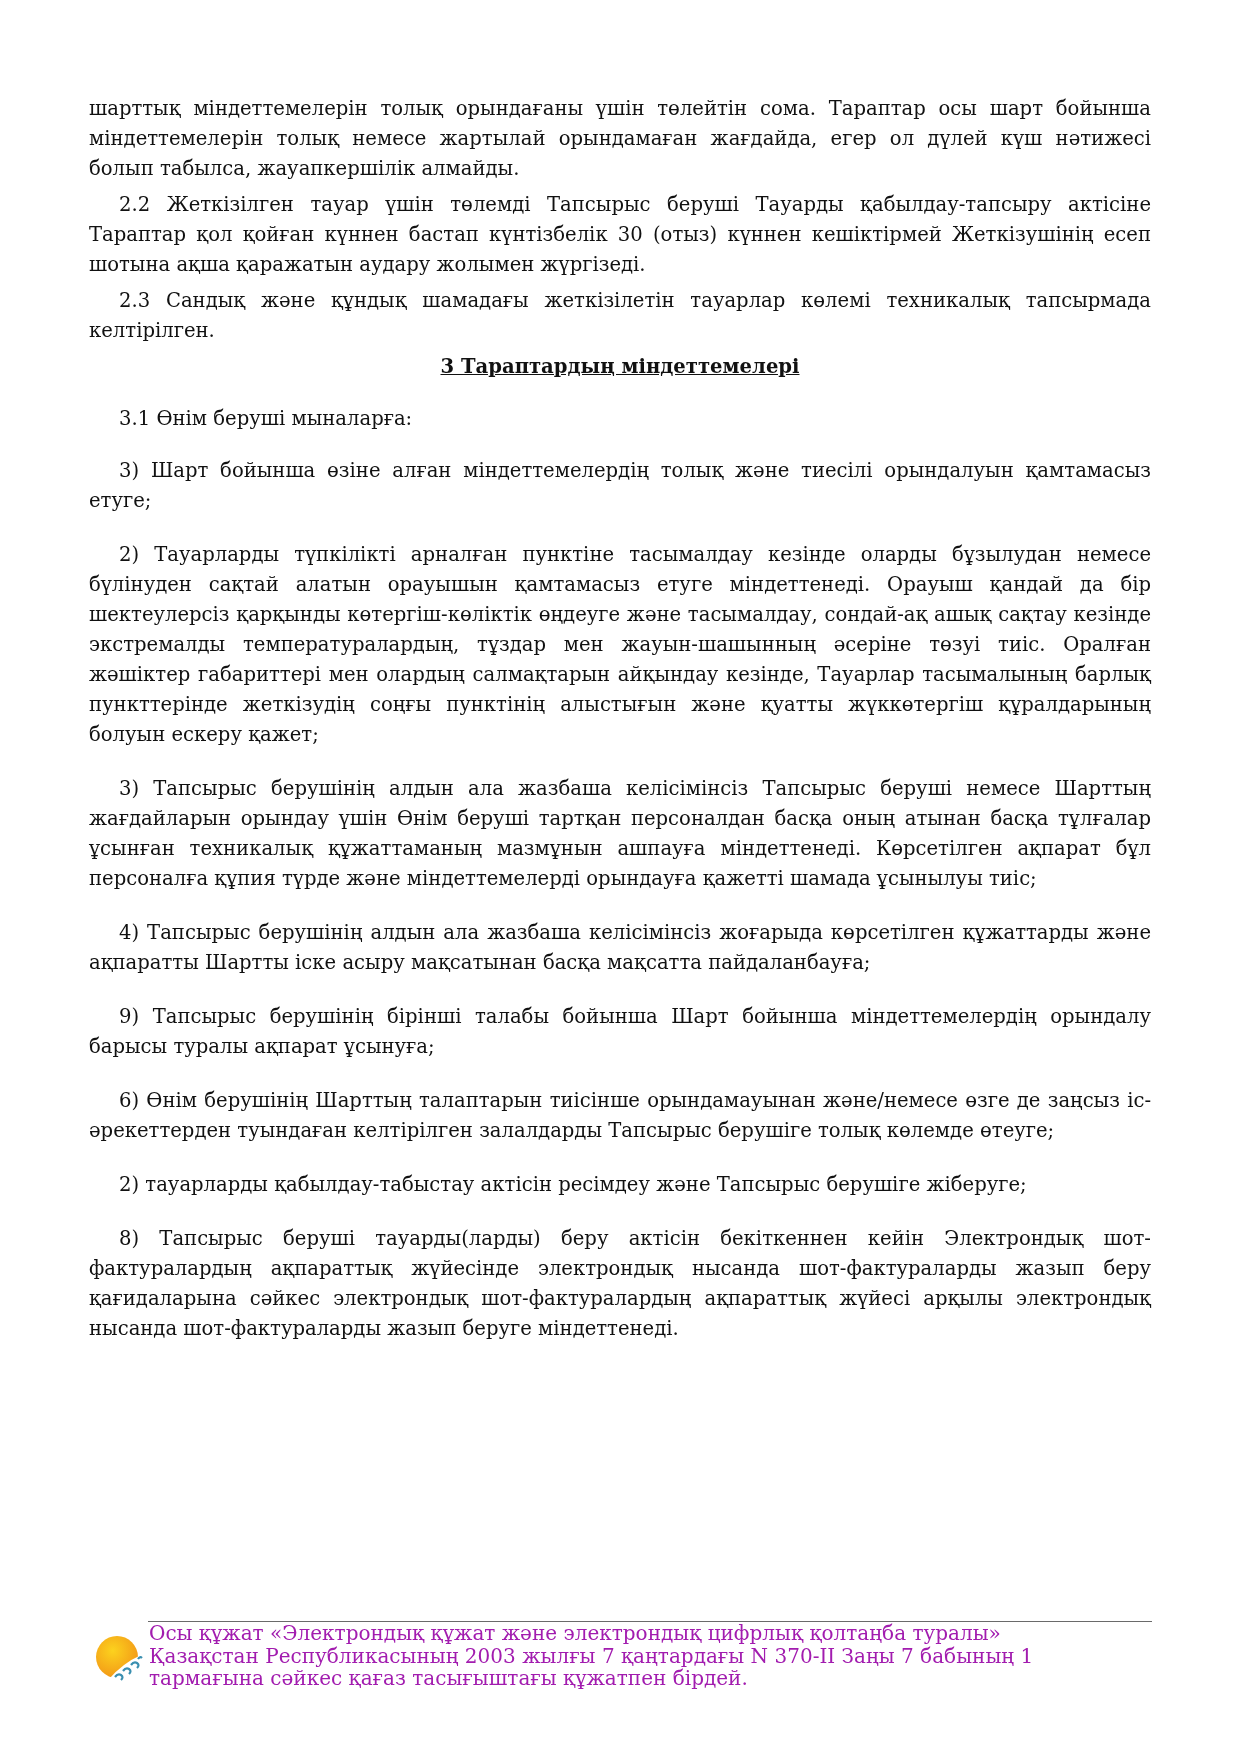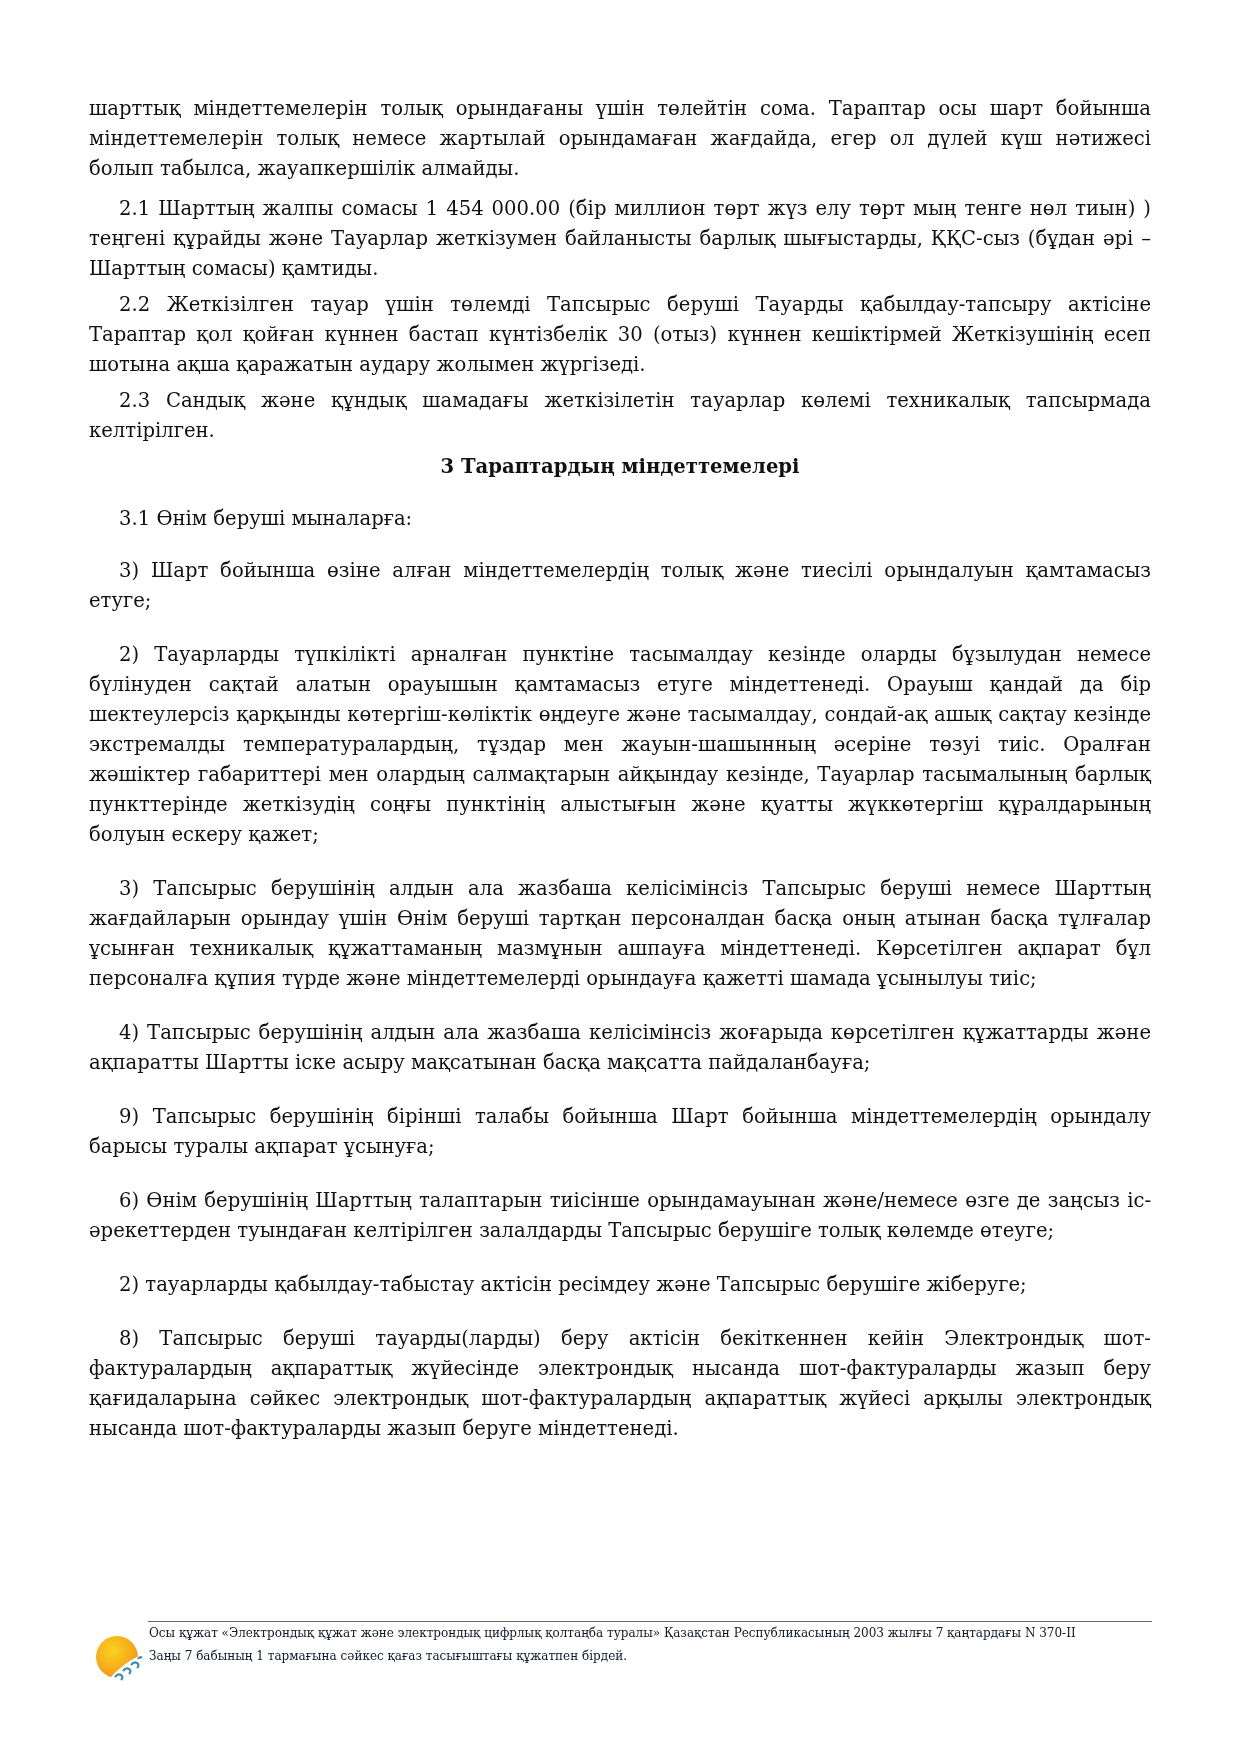--- a/index.html
+++ b/index.html
@@ -36,20 +36,21 @@
     }
     .heading {
       font-size: 19.6px;
       font-weight: bold;
       text-align: center;
       line-height: 30px;
       margin: 6px 0 12px 0;
     }
     .heading.h3 {
       margin: 6px 0 22px 0;
+      text-decoration: underline;
     }
     .footer-rule {
       position: absolute;
       left: 148px;
       top: 1621px;
       width: 1004px;
       height: 0;
       border-top: 1.5px solid #6a6a6a;
     }
     .footer {
@@ -64,33 +65,32 @@
       left: 6px;
       top: 13px;
       width: 48px;
       height: 48px;
     }
     .footer-text {
       position: absolute;
       left: 60px;
       top: 2px;
       width: 960px;
-      font-size: 12px;
+      font-size: 20px;
       line-height: 22.5px;
-      color: #0f172a;
+      color: #a21caf;
     }
   </style>
 </head>
 <body>
 
 <div class="page">
   <p class="p">шарттық міндеттемелерін толық орындағаны үшін төлейтін сома. Тараптар осы шарт бойынша міндеттемелерін толық немесе жартылай орындамаған жағдайда, егер ол дүлей күш нәтижесі болып табылса, жауапкершілік алмайды.</p>
 
 
-  <p class="p indent gap" style="margin-top:10px">2.1 Шарттың жалпы сомасы 1 454 000.00 (бір миллион төрт жүз елу төрт мың тенге нөл тиын) ) теңгені құрайды және Тауарлар жеткізумен байланысты барлық шығыстарды, ҚҚС-сыз (бұдан әрі – Шарттың сомасы) қамтиды.</p>
   <p class="p indent gap">2.2 Жеткізілген тауар үшін төлемді Тапсырыс беруші Тауарды қабылдау-тапсыру актісіне Тараптар қол қойған күннен бастап күнтізбелік 30 (отыз) күннен кешіктірмей Жеткізушінің есеп шотына ақша қаражатын аудару жолымен жүргізеді.</p>
   <p class="p indent gap">2.3 Сандық және құндық шамадағы жеткізілетін тауарлар көлемі техникалық тапсырмада келтірілген.</p>
 
   <div class="heading h3">3 Тараптардың міндеттемелері</div>
 
   <p class="p indent">3.1 Өнім беруші мыналарға:</p>
 
   <p class="p indent gap" style="margin-top:22px">3) Шарт бойынша өзіне алған міндеттемелердің толық және тиесілі орындалуын қамтамасыз етуге;</p>
   <p class="p indent gap" style="margin-top:24px">2) Тауарларды түпкілікті арналған пунктіне тасымалдау кезінде оларды бұзылудан немесе бүлінуден сақтай алатын орауышын қамтамасыз етуге міндеттенеді. Орауыш қандай да бір шектеулерсіз қарқынды көтергіш-көліктік өңдеуге және тасымалдау, сондай-ақ ашық сақтау кезінде экстремалды температуралардың, тұздар мен жауын-шашынның әсеріне төзуі тиіс. Оралған жәшіктер габариттері мен олардың салмақтарын айқындау кезінде, Тауарлар тасымалының барлық пункттерінде жеткізудің соңғы пунктінің алыстығын және қуатты жүккөтергіш құралдарының болуын ескеру қажет;</p>
   <p class="p indent gap" style="margin-top:24px">3) Тапсырыс берушінің алдын ала жазбаша келісімінсіз Тапсырыс беруші немесе Шарттың жағдайларын орындау үшін Өнім беруші тартқан персоналдан басқа оның атынан басқа тұлғалар ұсынған техникалық құжаттаманың мазмұнын ашпауға міндеттенеді. Көрсетілген ақпарат бұл персоналға құпия түрде және міндеттемелерді орындауға қажетті шамада ұсынылуы тиіс;</p>

